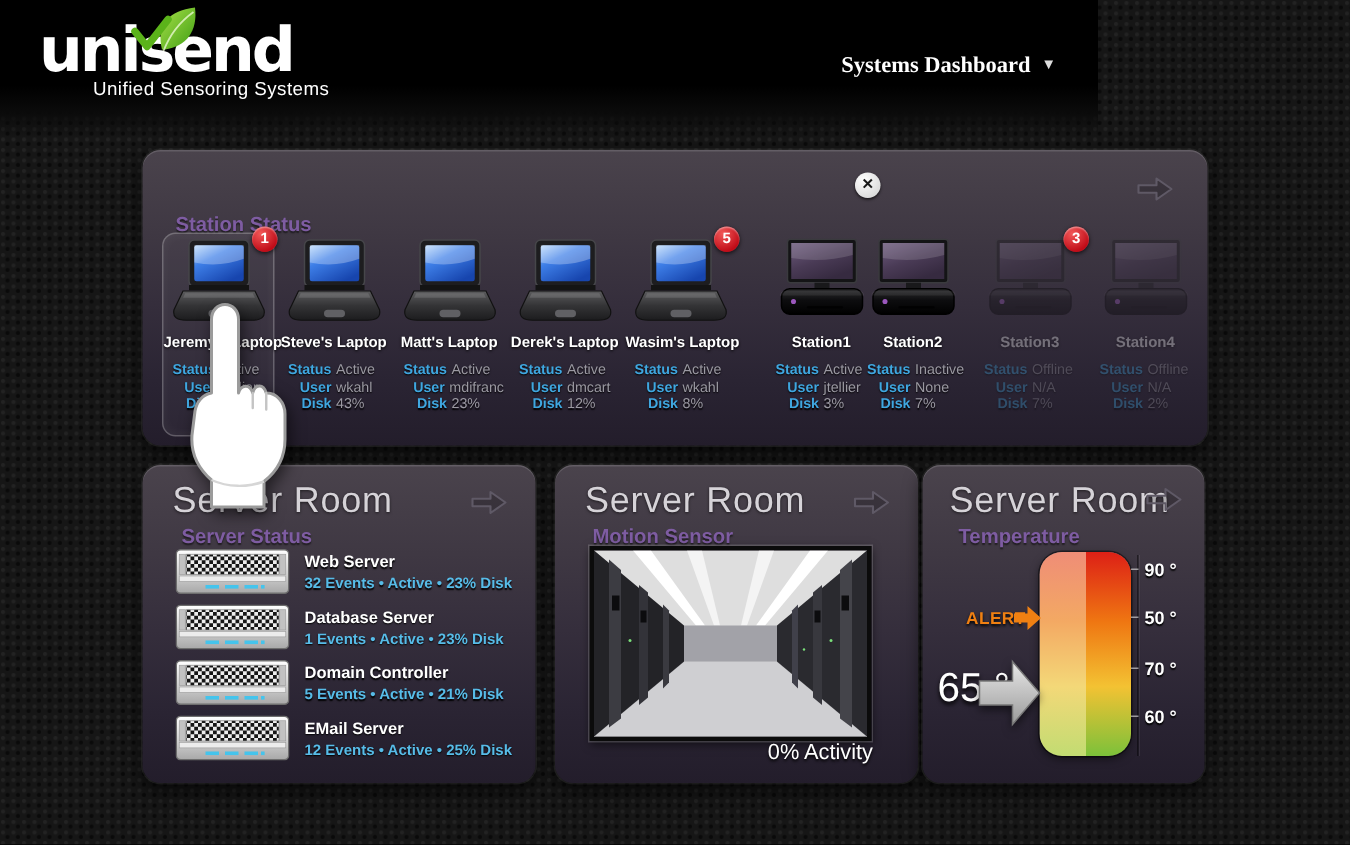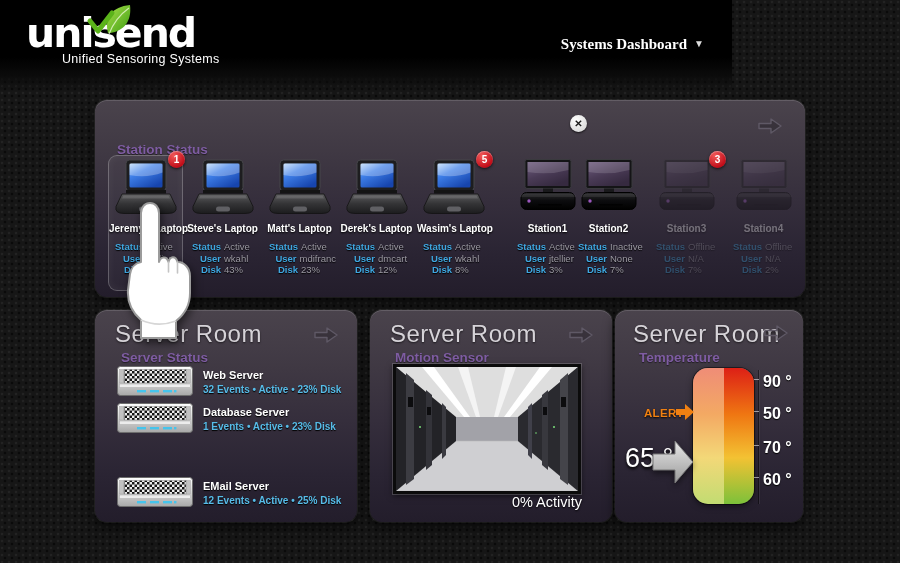--- a/index.html
+++ b/index.html
@@ -65,21 +65,21 @@
 
   
   #tmp{left:615px;top:310px;width:188px;height:212px;}
   #tmp .panel-title{left:18px;top:10px;font-size:24px;}
   #tmp .panel-sub{left:24px;top:40px;}
   .gauge{position:absolute;left:78px;top:58px;width:61px;height:136px;border-radius:15px;overflow:hidden;
     box-shadow:0 0 0 1px rgba(0,0,0,.45), 0 2px 6px rgba(0,0,0,.5), inset 0 2px 3px rgba(255,255,255,.35);display:flex;}
   .ghalf{width:50%;height:100%;}
   .axis{position:absolute;left:143px;top:60px;width:1px;height:134px;background:rgba(0,0,0,.45);box-shadow:1px 0 0 rgba(255,255,255,.08);}
   .tickmark{position:absolute;left:139px;width:5px;height:1px;background:rgba(255,255,255,.55);}
-  .tick{position:absolute;left:148px;color:#fff;font-weight:bold;font-size:16px;text-shadow:0 1px 1px #000;white-space:nowrap;}
+  .tick{position:absolute;left:148px;color:#fff;font-weight:bold;font-size:12px;text-shadow:0 1px 1px #000;white-space:nowrap;}
   .alert-lbl{position:absolute;left:29px;top:97px;color:#f08012;font-weight:bold;font-size:11.5px;letter-spacing:.3px;text-shadow:0 1px 2px #000;}
   .alert-arrow{position:absolute;left:60px;top:93px;}
   .cur-temp{position:absolute;left:10px;top:133px;color:#fff;font-size:27px;text-shadow:0 2px 3px #000;font-family:"Liberation Sans",sans-serif;}
   .big-arrow{position:absolute;left:36px;top:128px;filter:drop-shadow(0 3px 3px rgba(0,0,0,.5));}
 
   .hand{position:absolute;left:112px;top:200px;z-index:50;filter:drop-shadow(2px 4px 5px rgba(0,0,0,.55));}
   .hidden-defs{position:absolute;width:0;height:0;overflow:hidden;}
 </style>
 </head>
 <body>
@@ -421,20 +421,29 @@
         <div class="sdet">32 Events • Active • 23% Disk</div>
       </div>
     </div>
     <div class="srow" style="top:93px">
       <svg width="76" height="30">
           <use href="#symServer"></use>
         </svg>
       <div class="stext">
         <div class="sname">Database Server</div>
         <div class="sdet">1 Events • Active • 23% Disk</div>
+      </div>
+    </div>
+    <div class="srow" style="top:130px">
+      <svg width="76" height="30">
+          <use href="#symServer"></use>
+        </svg>
+      <div class="stext">
+        <div class="sname">Domain Controller</div>
+        <div class="sdet">5 Events • Active • 21% Disk</div>
       </div>
     </div>
     <div class="srow" style="top:167px">
       <svg width="76" height="30">
           <use href="#symServer"></use>
         </svg>
       <div class="stext">
         <div class="sname">EMail Server</div>
         <div class="sdet">12 Events • Active • 25% Disk</div>
       </div>

